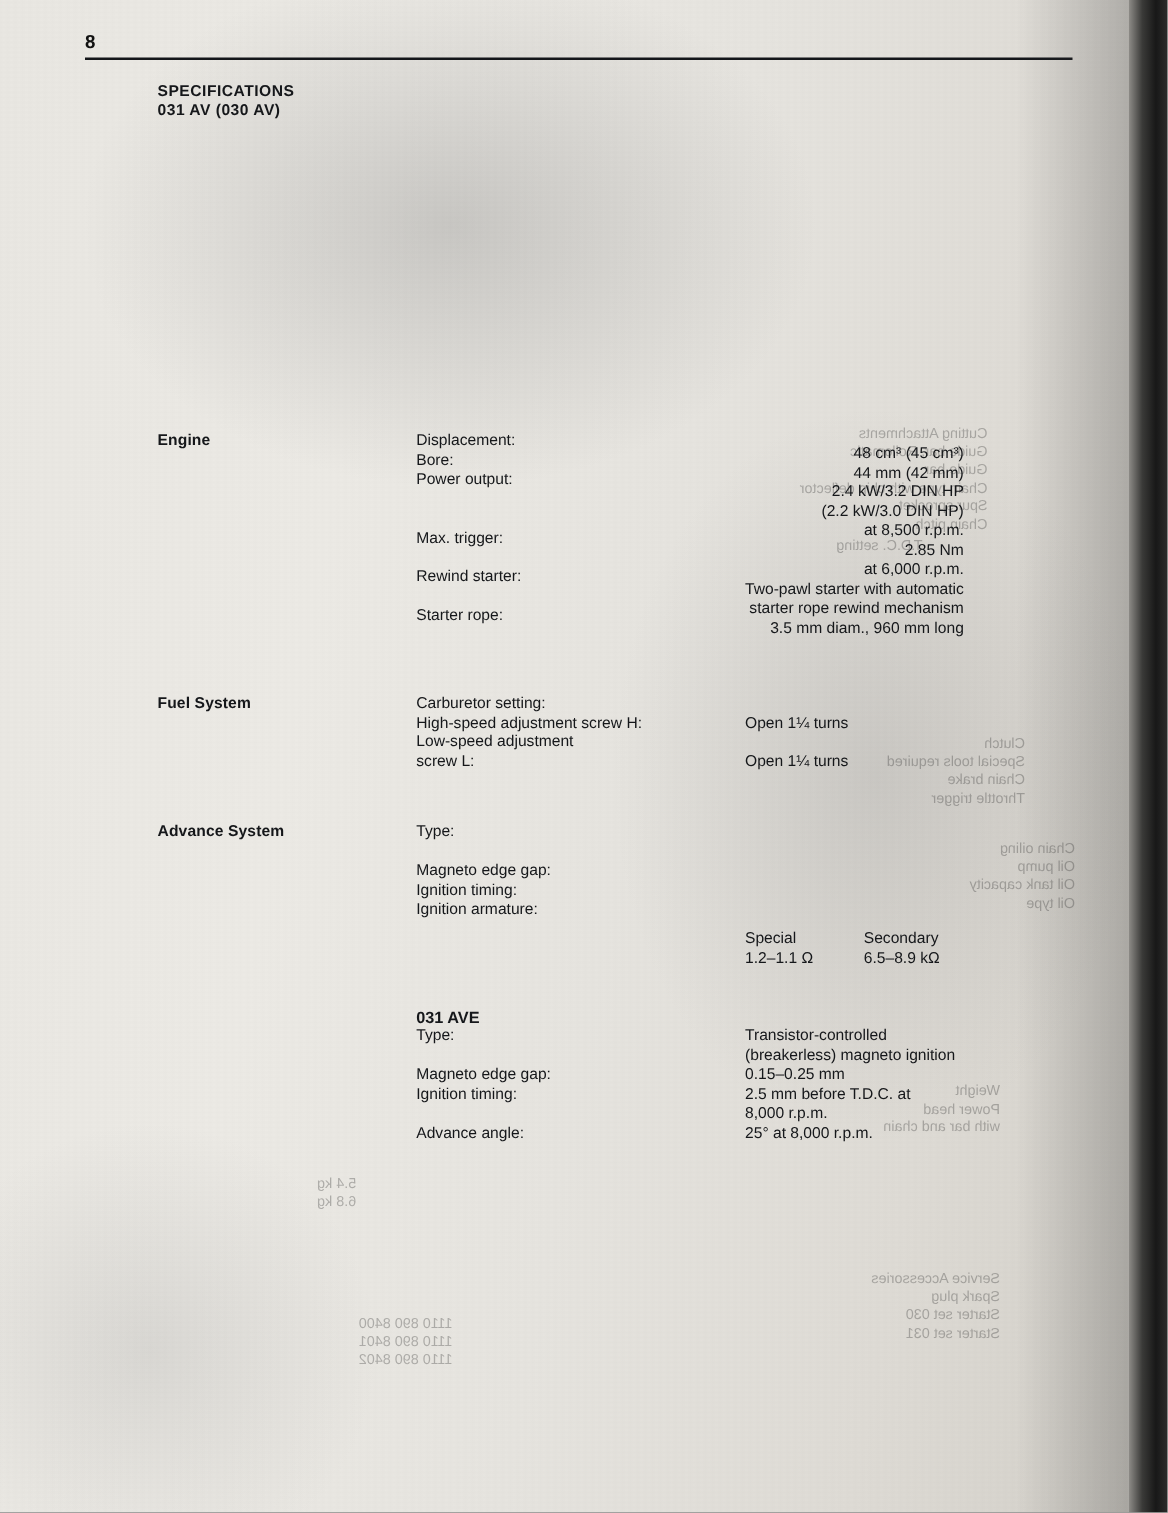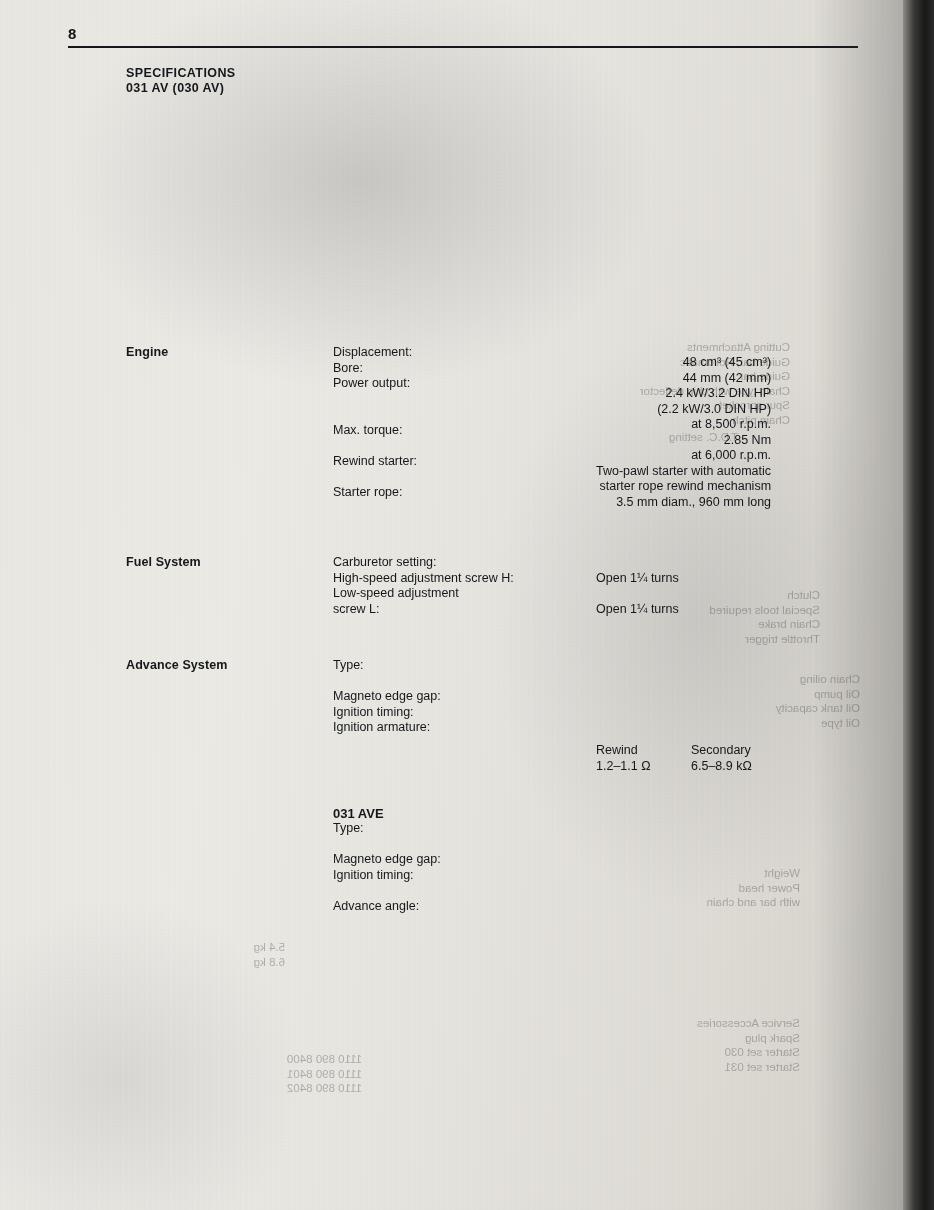--- a/index.html
+++ b/index.html
@@ -160,21 +160,21 @@
     <div>SPECIFICATIONS</div>
     <div>031 AV (030 AV)</div>
   </div>
 
   <div class="section-label" style="left:126px; top:345px;">Engine</div>
   <div class="col-key" style="top:345px;">Displacement:
 Bore:
 Power output:
 
 
-Max. torque:
+Max. trigger:
 
 Rewind starter:
 
 Starter rope:</div>
   <div class="col-val" style="top:355px;text-align:right;">48 cm³ (45 cm³)
 44 mm (42 mm)
 2.4 kW/3.2 DIN HP
 (2.2 kW/3.0 DIN HP)
 at 8,500 r.p.m.
 2.85 Nm
@@ -195,30 +195,36 @@
 
   <div class="section-label" style="left:126px; top:658px;">Advance System</div>
   <div class="col-key" style="top:658px;">Type:
 
 Magneto edge gap:
 Ignition timing:
 Ignition armature:</div>
 
   <div style="position:absolute; left:596px; top:743px; font-size:12.5px; line-height:15.5px;">
     <div>
-      <span class="mono-col" style="width:95px;">Rewind</span><span class="mono-col">Secondary</span>
+      <span class="mono-col" style="width:95px;">Special</span><span class="mono-col">Secondary</span>
     </div>
     <div>
       <span class="mono-col" style="width:95px;">1.2–1.1 Ω</span><span class="mono-col">6.5–8.9 kΩ</span>
     </div>
   </div>
 
   <div class="sub-head" style="top:806px;">031 AVE</div>
   <div class="col-key" style="top:821px;">Type:
 
 Magneto edge gap:
 Ignition timing:
 
 Advance angle:</div>
+  <div class="col-val" style="top:821px;">Transistor-controlled
+(breakerless) magneto ignition
+0.15–0.25 mm
+2.5 mm before T.D.C. at
+8,000 r.p.m.
+25° at 8,000 r.p.m.</div>
 
   <div class="edge-soft"></div>
   <div class="edge-dark"></div>
 </div>
 
 </body></html>

